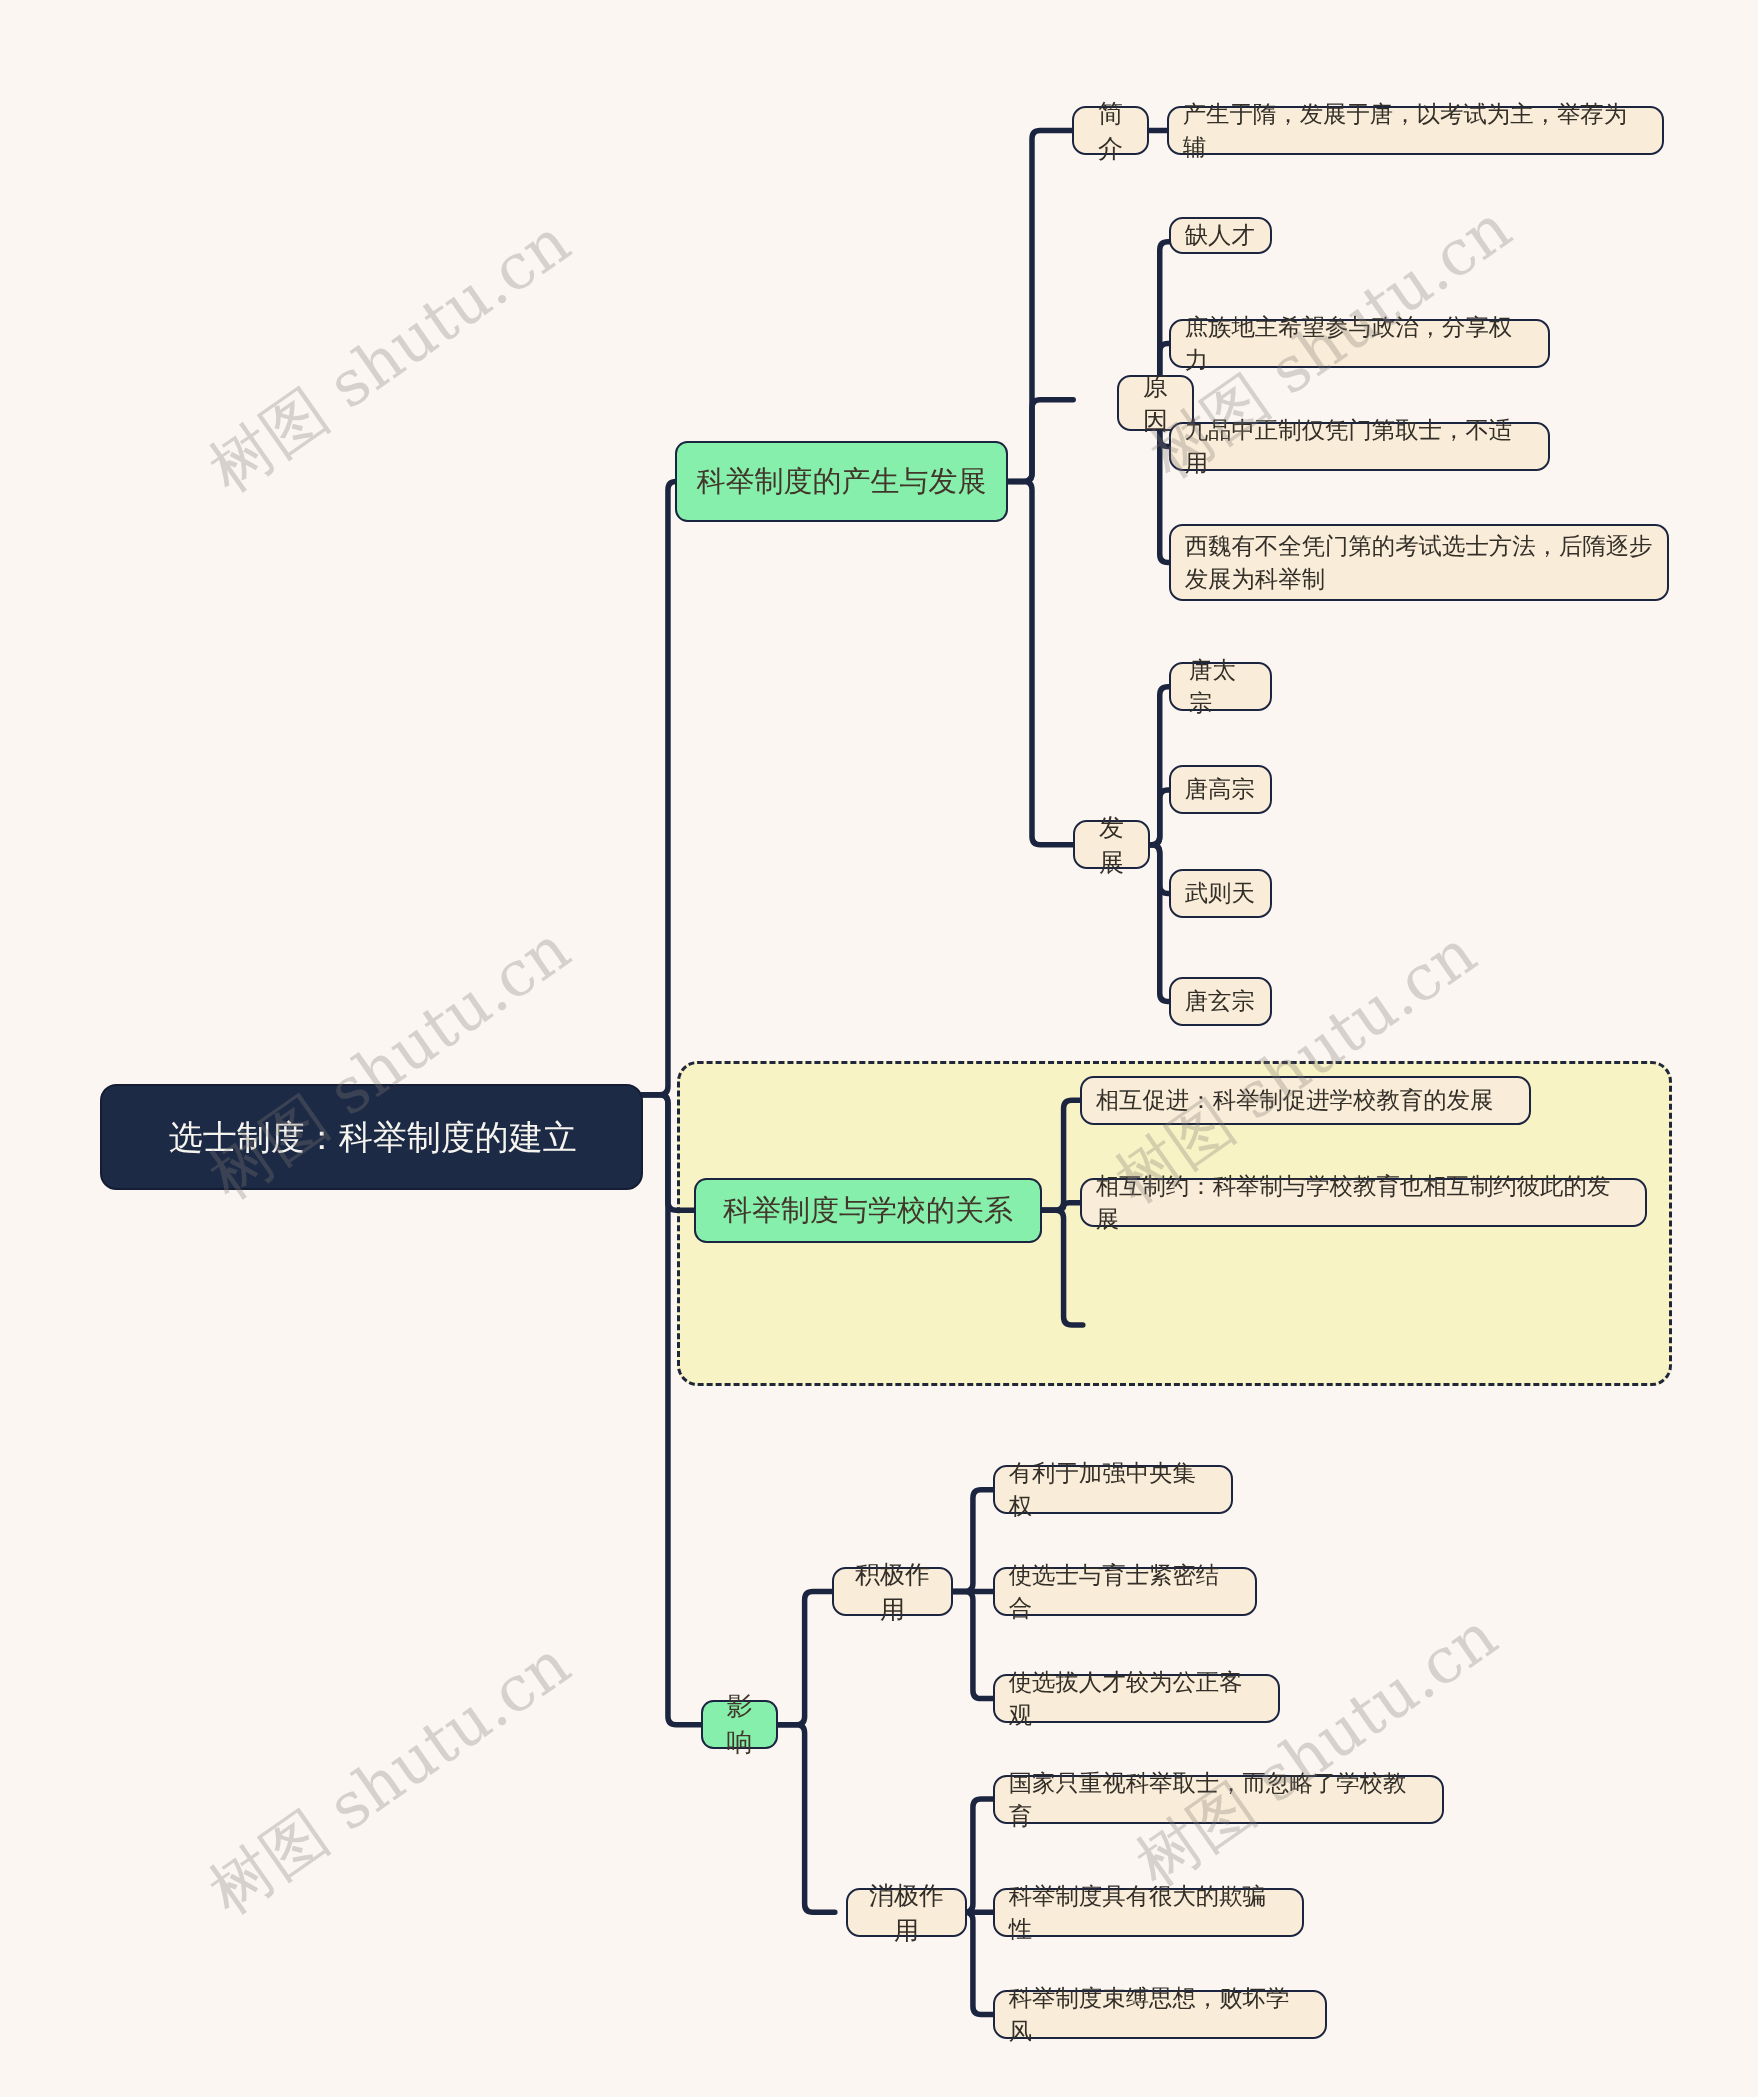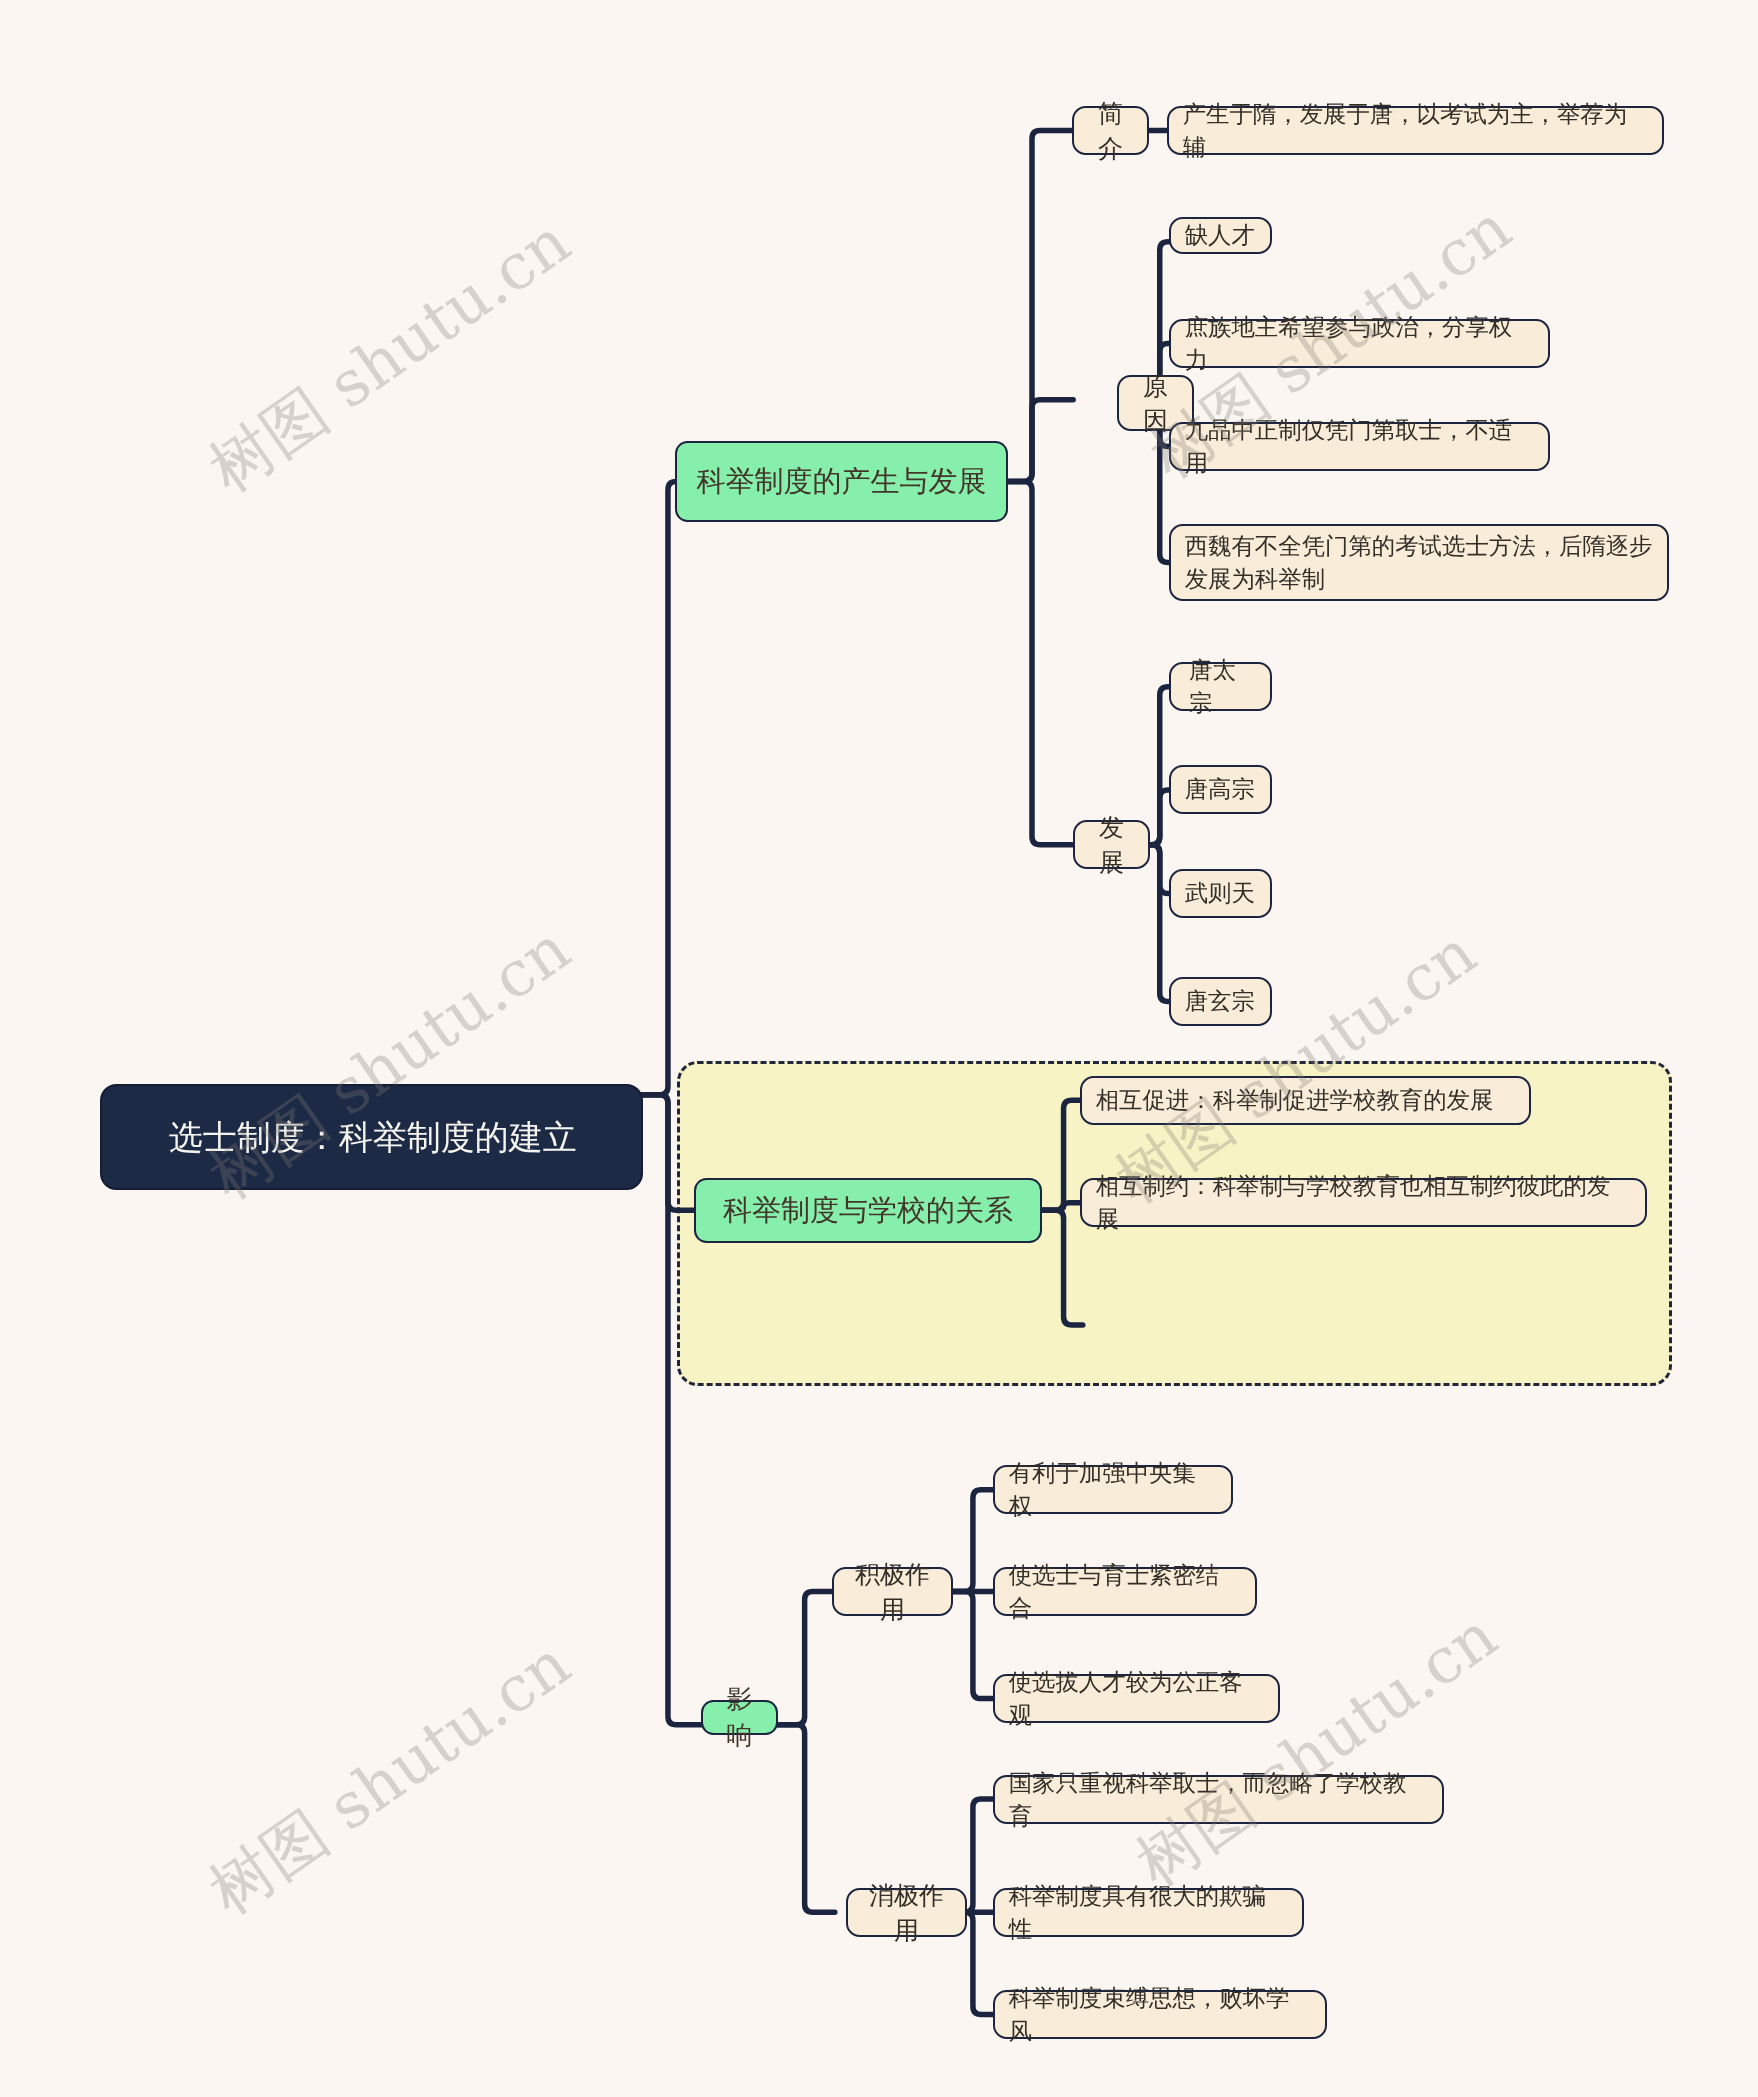--- a/index.html
+++ b/index.html
@@ -83,21 +83,21 @@
   <div class="node parent-small" style="left:1073px;top:820px;width:77px;height:49px;">发展</div>
   <div class="node" style="left:1169px;top:662px;width:103px;height:49px;padding-left:18px;">唐太宗</div>
   <div class="node" style="left:1169px;top:765px;width:103px;height:49px;">唐高宗</div>
   <div class="node" style="left:1169px;top:869px;width:103px;height:49px;">武则天</div>
   <div class="node" style="left:1169px;top:977px;width:103px;height:49px;">唐玄宗</div>
 
   <div class="node branch" style="left:694px;top:1178px;width:348px;height:65px;">科举制度与学校的关系</div>
   <div class="node" style="left:1080px;top:1076px;width:451px;height:49px;">相互促进：科举制促进学校教育的发展</div>
   <div class="node" style="left:1080px;top:1178px;width:567px;height:49px;">相互制约：科举制与学校教育也相互制约彼此的发展</div>
 
-  <div class="node branch" style="left:701px;top:1700px;width:77px;height:35px;font-size:26px;">影响</div>
+  <div class="node branch" style="left:701px;top:1700px;width:77px;height:49px;font-size:26px;">影响</div>
 
   <div class="node parent-small" style="left:832px;top:1567px;width:121px;height:49px;">积极作用</div>
   <div class="node" style="left:993px;top:1465px;width:240px;height:49px;">有利于加强中央集权</div>
   <div class="node" style="left:993px;top:1567px;width:264px;height:49px;">使选士与育士紧密结合</div>
   <div class="node" style="left:993px;top:1674px;width:287px;height:49px;">使选拔人才较为公正客观</div>
 
   <div class="node parent-small" style="left:832px;top:1888px;width:121px;height:49px;margin-left:14px;">消极作用</div>
   <div class="node" style="left:993px;top:1775px;width:451px;height:49px;">国家只重视科举取士，而忽略了学校教育</div>
   <div class="node" style="left:993px;top:1888px;width:311px;height:49px;">科举制度具有很大的欺骗性</div>
   <div class="node" style="left:993px;top:1990px;width:334px;height:49px;">科举制度束缚思想，败坏学风</div>

